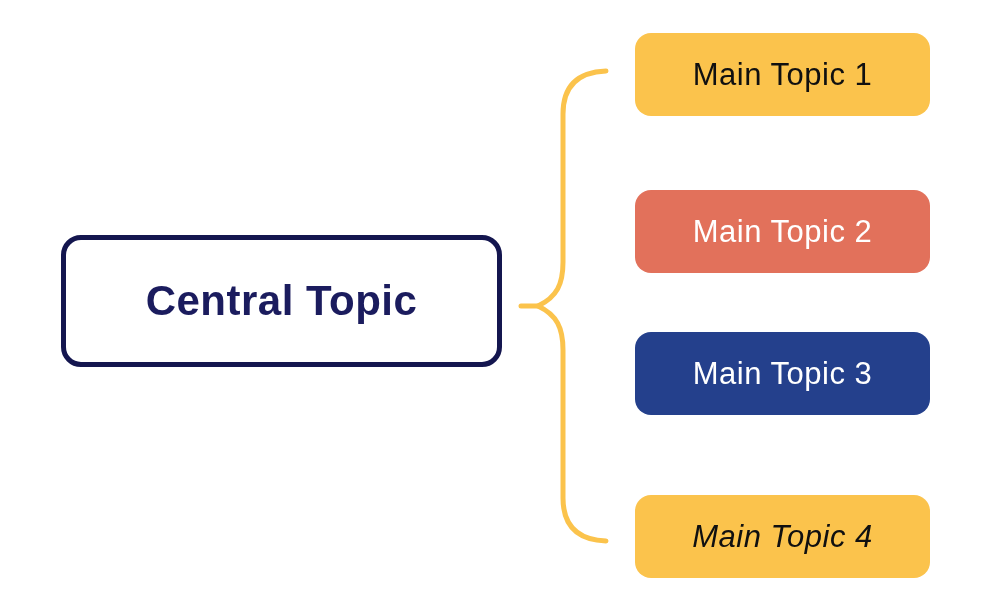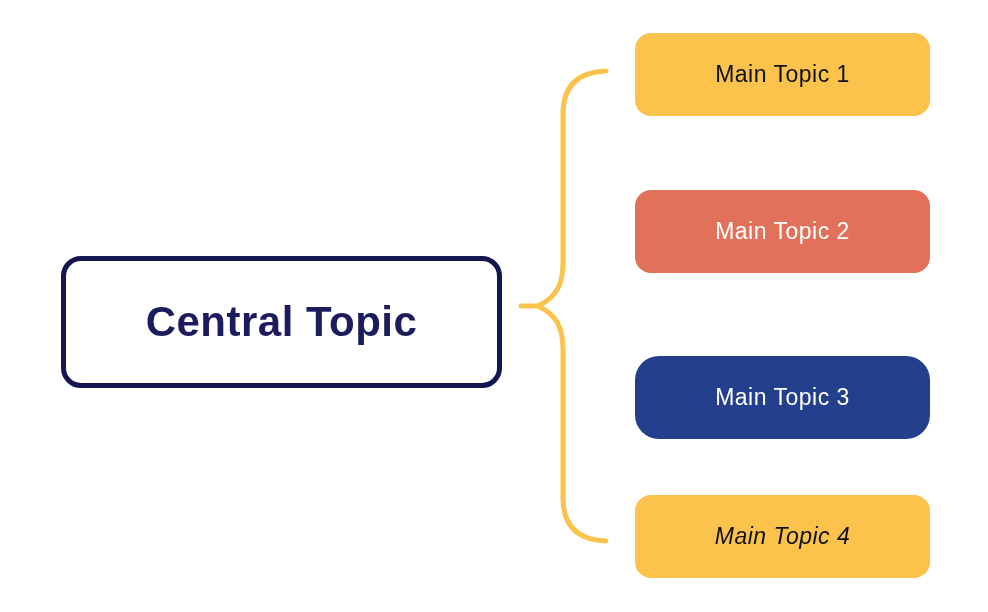--- a/index.html
+++ b/index.html
@@ -11,21 +11,21 @@
   .canvas {
     position: relative;
     width: 988px;
     height: 612px;
     background: #ffffff;
     overflow: hidden;
   }
   .central-node {
     position: absolute;
     left: 61px;
-    top: 256px;
+    top: 235px;
     width: 441px;
     height: 132px;
     box-sizing: border-box;
     background: #ffffff;
     border: 5px solid #14164F;
     border-radius: 20px;
     display: flex;
     align-items: center;
     justify-content: center;
     cursor: pointer;
@@ -42,29 +42,29 @@
     width: 295px;
     height: 83px;
     box-sizing: border-box;
     border-radius: 16px;
     display: flex;
     align-items: center;
     justify-content: center;
     cursor: pointer;
   }
   .branch-node .label {
-    font-size: 23px;
+    font-size: 31px;
     font-weight: 500;
     letter-spacing: 0.5px;
     white-space: nowrap;
     text-align: center;
   }
   .branch-1 { top: 33px; }
   .branch-2 { top: 190px; }
-  .branch-3 { top: 356px; border-radius: 24px; }
+  .branch-3 { top: 332px; }
   .branch-4 { top: 495px; }
   .connector-svg {
     position: absolute;
     left: 0;
     top: 0;
     pointer-events: none;
   }
 </style>
 </head>
 <body>

